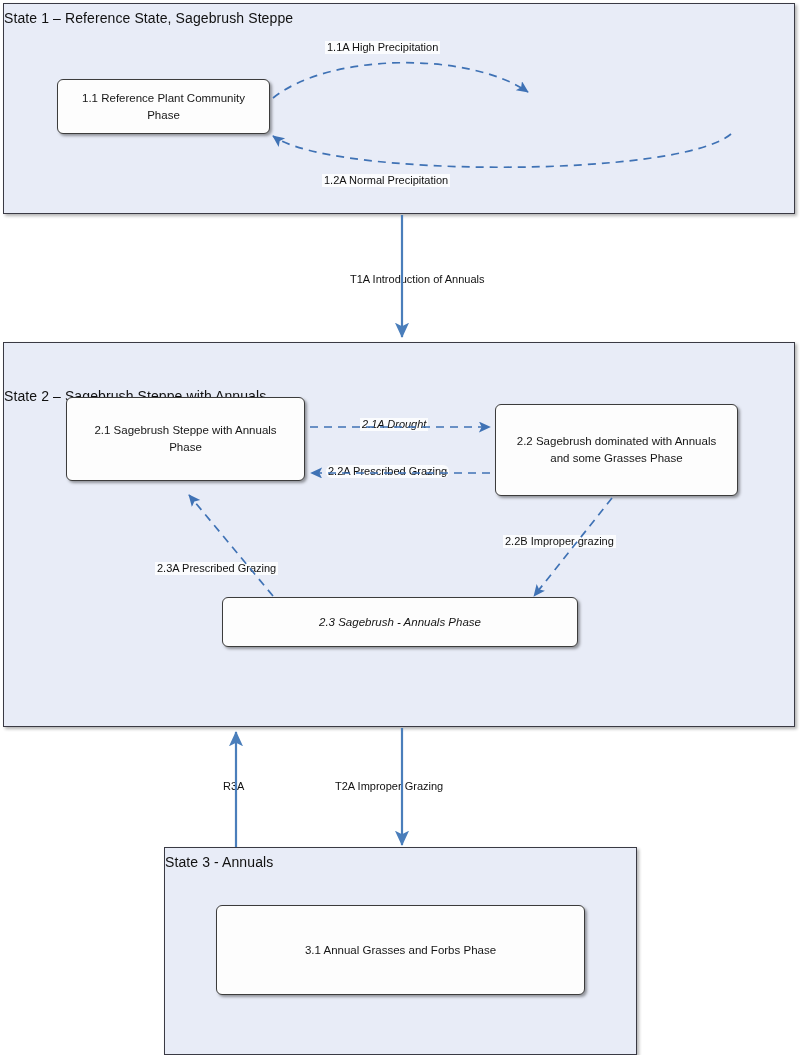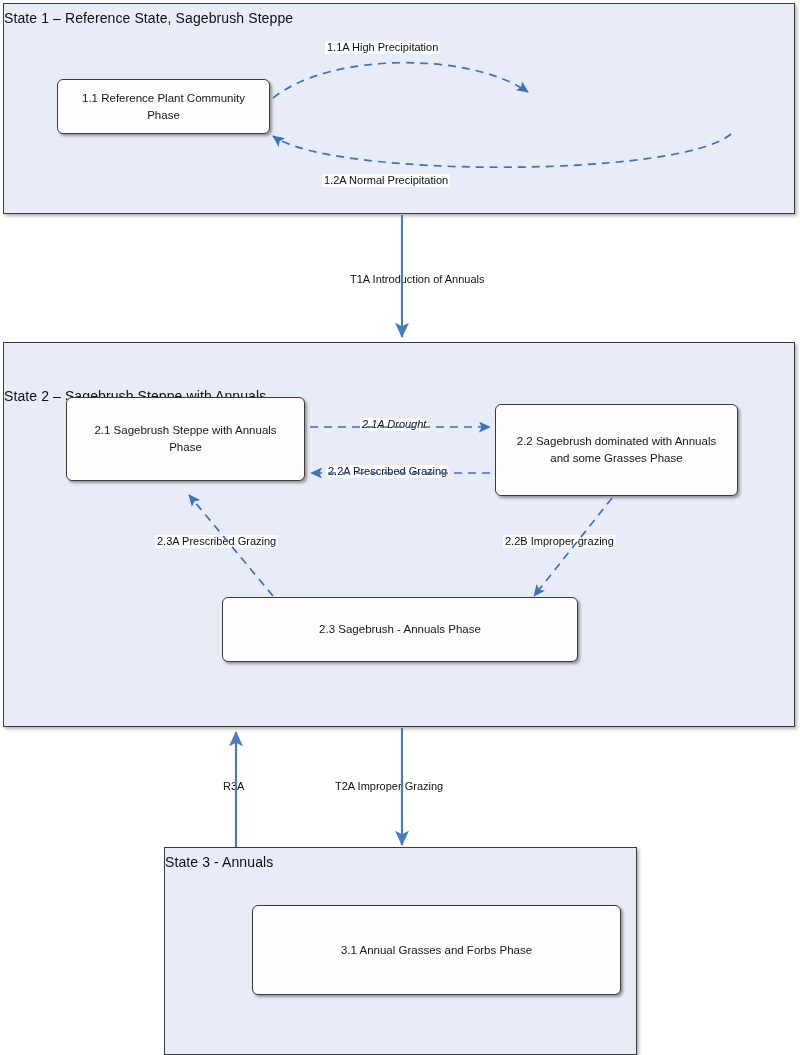--- a/index.html
+++ b/index.html
@@ -99,35 +99,35 @@
   <div class="edge-label" style="left:322px; top:174px;">1.2A  Normal Precipitation</div>
 
   <div class="state-panel" style="left:3px; top:342px; width:792px; height:385px;">
     <div class="state-title" style="top:9px;margin-top:36px;">State 2 – Sagebrush Steppe with Annuals</div>
   </div>
 
   <div class="phase-box" style="left:66px; top:386px; width:239px; height:84px;margin-top:11px;">2.1  Sagebrush Steppe with Annuals Phase</div>
 
   <div class="phase-box" style="left:495px; top:404px; width:243px; height:92px;">2.2  Sagebrush dominated with Annuals and some Grasses Phase</div>
 
-  <div class="phase-box" style="left:222px; top:597px; width:356px; height:65px;">2.3  Sagebrush - Annuals Phase</div>
+  <div class="phase-box" style="left:222px; top:597px; width:356px; height:50px;font-style:italic;">2.3  Sagebrush - Annuals Phase</div>
 
   <div class="edge-label" style="left:360px; top:418px;font-style:italic;">2.1A Drought</div>
 
   <div class="edge-label" style="left:326px; top:465px;border-radius:6px;">2.2A Prescribed Grazing</div>
 
-  <div class="edge-label" style="left:155px; top:535px;">2.3A Prescribed Grazing</div>
+  <div class="edge-label" style="left:155px; top:562px;">2.3A Prescribed Grazing</div>
 
   <div class="edge-label" style="left:503px; top:535px;">2.2B Improper grazing</div>
 
   <div class="state-panel" style="left:164px; top:847px; width:473px; height:208px;">
     <div class="state-title" style="top:6px;">State 3 - Annuals</div>
   </div>
 
-  <div class="phase-box" style="left:216px; top:905px; width:369px; height:90px;margin-left:36px;">3.1 Annual Grasses and Forbs  Phase</div>
+  <div class="phase-box" style="left:216px; top:905px; width:369px; height:90px;">3.1 Annual Grasses and Forbs  Phase</div>
 
   <div class="edge-label plain" style="left:312px; top:273px;margin-left:36px;">T1A  Introduction of Annuals</div>
 
   <div class="edge-label plain" style="left:221px; top:780px;">R3A</div>
 
   <div class="edge-label plain" style="left:333px; top:780px;">T2A  Improper Grazing</div>
 
   <svg id="wires" viewBox="0 0 800 1055" xmlns="http://www.w3.org/2000/svg">
     <defs>
       <marker id="arrow-solid" markerWidth="9" markerHeight="9" refX="6.5" refY="3.2" orient="auto" markerUnits="strokeWidth">

